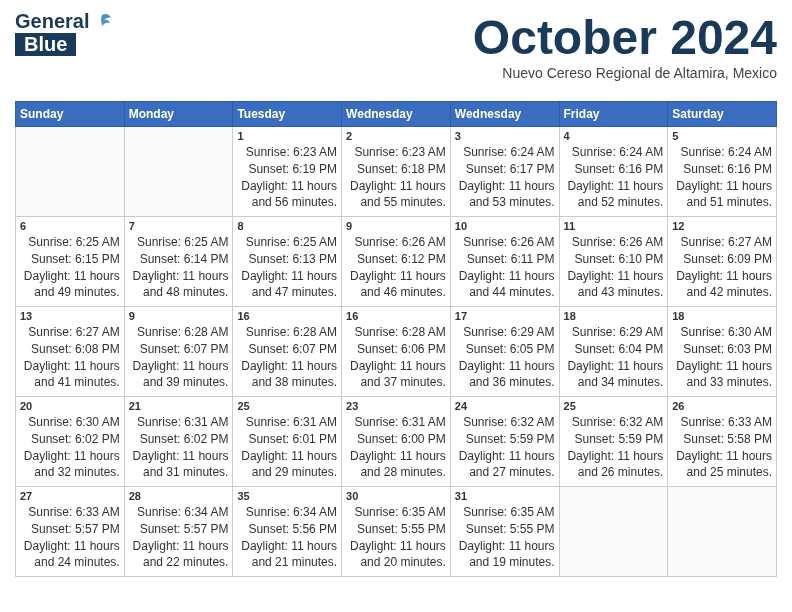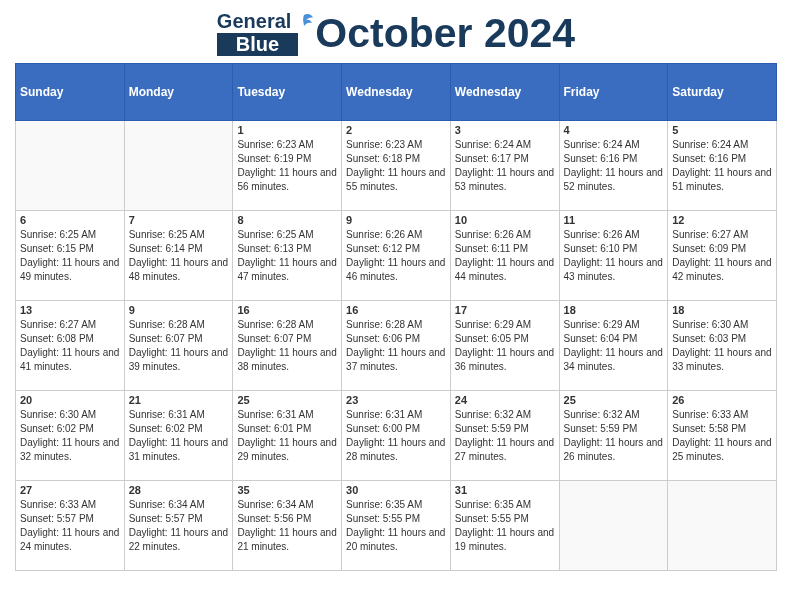--- a/index.html
+++ b/index.html
@@ -5,47 +5,47 @@
     * { box-sizing: border-box; margin: 0; padding: 0; }
     body {
       font-family: Arial, sans-serif;
       background: #fff;
       width: 792px;
       min-height: 612px;
       padding: 10px 15px;
     }
     .header {
       display: flex;
-      justify-content: center;
+      justify-content: space-between;
       align-items: flex-start;
-      margin-bottom: 6px;
+      margin-bottom: 20px;
     }
     .title-block {
       text-align: right;
     }
     .month-title {
-      font-size: 41px;
+      font-size: 48px;
       font-weight: bold;
       color: #1a3a5c;
     }
     .subtitle {
       font-size: 14px;
       color: #444;
       font-weight: normal;
     }
     .calendar {
       width: 100%;
       border-collapse: collapse;
       border: 1px solid #ccc;
     }
     .calendar th {
       background: #3a6cc0;
       color: white;
       font-size: 12px;
-      padding: 21px 4px;
+      padding: 5px 4px;
       text-align: left;
       border: 1px solid #2a5cb0;
       font-weight: bold;
     }
     .calendar td {
       border: 1px solid #ccc;
       vertical-align: top;
       padding: 3px 4px;
       font-size: 10px;
       color: #333;
@@ -53,23 +53,24 @@
       min-height: 80px;
       height: 90px;
     }
     .day-num {
       font-weight: bold;
       font-size: 11px;
       margin-bottom: 2px;
       display: block;
     }
     .day-info {
-      font-size: 10px;
+      font-size: 12px;
       line-height: 1.4;
       color: #333;
+      text-align: right;
     }
     .empty {
       background: #f9f9f9;
     }
     .logo-wrapper {
       display: flex;
       align-items: flex-start;
       gap: 0;
     }
   </style>
@@ -79,26 +80,27 @@
 <div class="header">
   <div class="logo-wrapper">
     <div style="display:flex;flex-direction:column;align-items:flex-start;">
       <div style="display:flex;align-items:center;gap:2px;">
         <span style="font-size:20px;font-weight:bold;color:#1a3a5c;">General</span>
         <svg width="22" height="22" viewBox="0 0 22 22">
           <path d="M11 4 C14 2, 19 3, 20 7 C18 6, 15 7, 13 9 C15 8, 18 9, 19 12 C16 11, 13 12, 11 15 C11 12, 9 9, 11 4Z" fill="#4a90d9"></path>
         </svg>
       </div>
       <div style="display:flex;align-items:center;">
-        <span style="background:#1a3a5c;color:white;font-size:20px;font-weight:bold;padding:0 19px;">Blue</span>
+        <span style="background:#1a3a5c;color:white;font-size:20px;font-weight:bold;padding:0 9px;">Blue</span>
       </div>
     </div>
   </div>
   <div class="title-block">
     <div class="month-title">October 2024</div>
+    <div class="subtitle">Nuevo Cereso Regional de Altamira, Mexico</div>
   </div>
 </div>
 
 <table class="calendar">
   <thead>
     <tr>
     <th>Sunday</th>
         <th>Monday</th>
         <th>Tuesday</th>
         <th>Wednesday</th>

